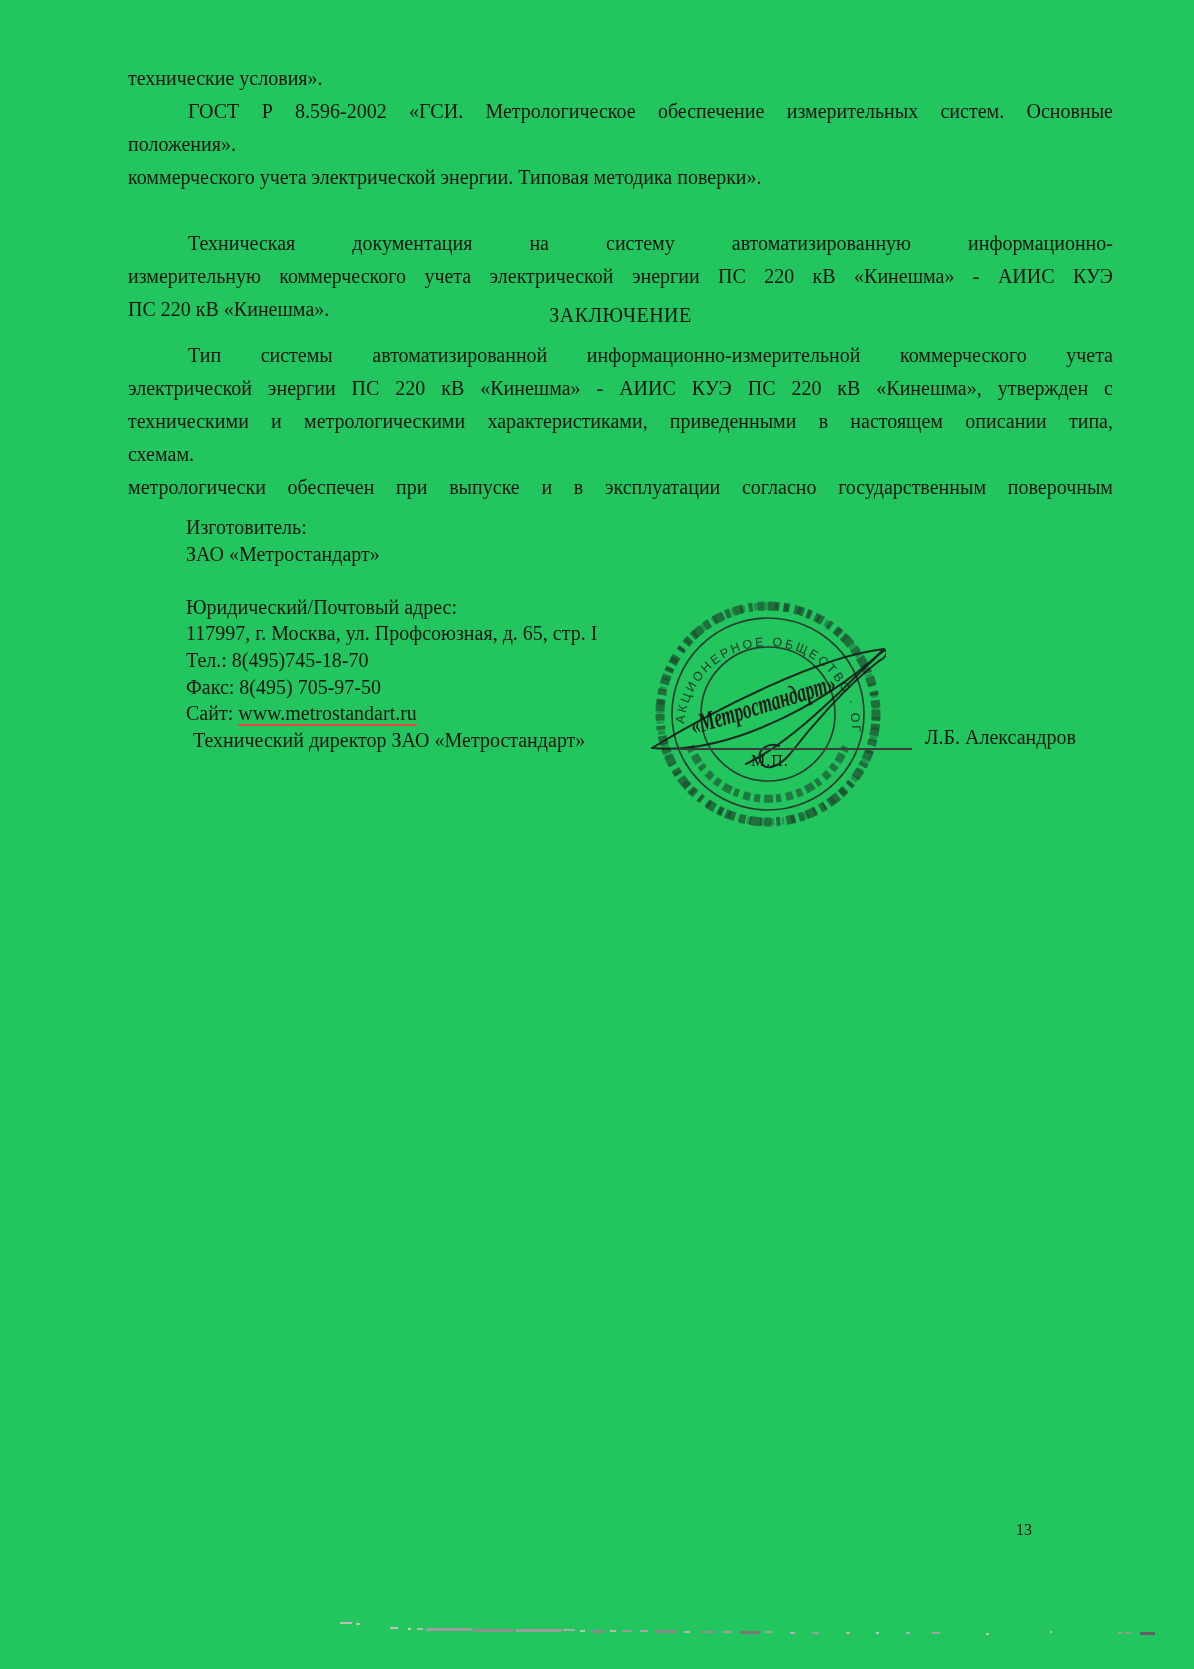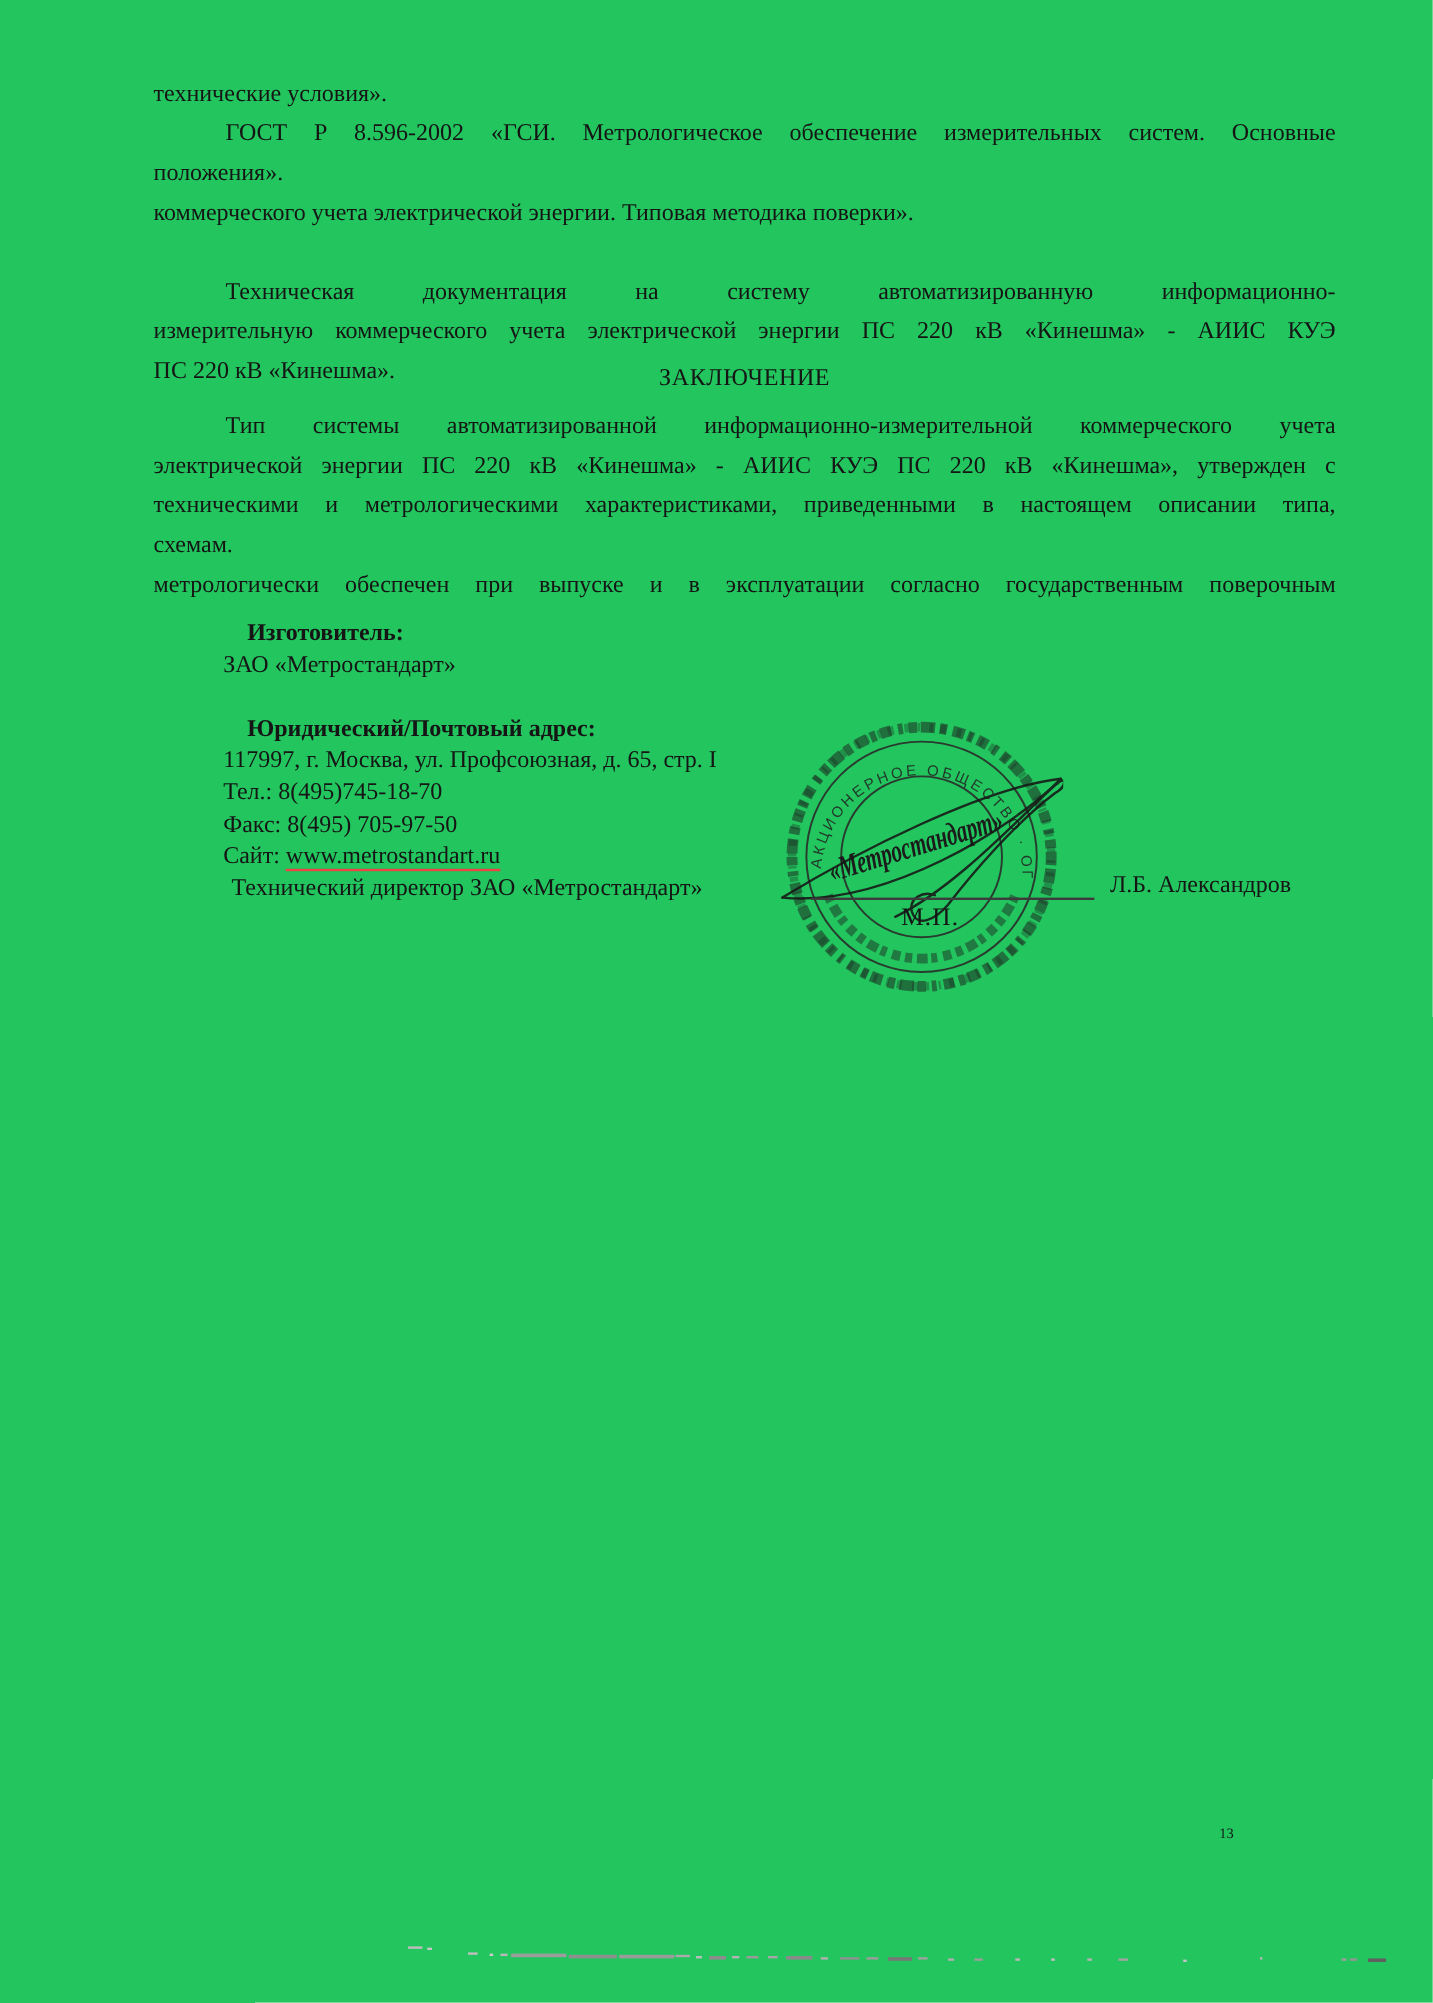--- a/index.html
+++ b/index.html
@@ -9,27 +9,27 @@
     font-family:"Liberation Serif", serif;color:#151515;overflow:hidden;
   }
   .textcol{position:absolute;left:128px;width:985px;font-size:20px;line-height:33px;}
   .pline{text-align:justify;text-align-last:justify;}
   .pline.first{text-indent:60px;}
   .pline.last{text-align-last:left;}
   [data-noindent="true"] .pline.first{text-indent:0;}
   .heading{position:absolute;left:128px;width:985px;text-align:center;font-size:20px;letter-spacing:0.5px;}
   .mfr{position:absolute;left:186px;top:514px;width:640px;font-size:20px;line-height:26.6px;}
   .mfr .spacer{height:26.6px;}
-  .b{font-weight:bold;margin-left:20px;}
+  .b{font-weight:normal;}
   .site-url{border-bottom:2px solid #ef4444;}
   .dir-line{padding-left:7px;}
   .sigline{position:absolute;left:676px;top:748px;width:236px;border-top:2px solid #3c3c3c;height:0;}
-  .mp{position:absolute;left:751px;top:752px;font-size:21px;letter-spacing:1px;}
+  .mp{position:absolute;left:751px;top:752px;font-size:16px;letter-spacing:1px;}
   .signer{position:absolute;left:925px;top:726px;font-size:20px;}
-  .pageno{position:absolute;left:1016px;top:1521px;font-size:12px;}
+  .pageno{position:absolute;left:1016px;top:1521px;font-size:16px;}
   .stampwrap{position:absolute;left:650px;top:596px;width:236px;height:236px;}
   .artifacts{position:absolute;left:0;top:0;width:100%;height:100%;pointer-events:none;}
   .artifacts span{position:absolute;display:block;}
 </style>
 </head>
 <body>
 
 <div class="page">
 
   <div class="textcol" style="top:62px;" data-noindent="true">

